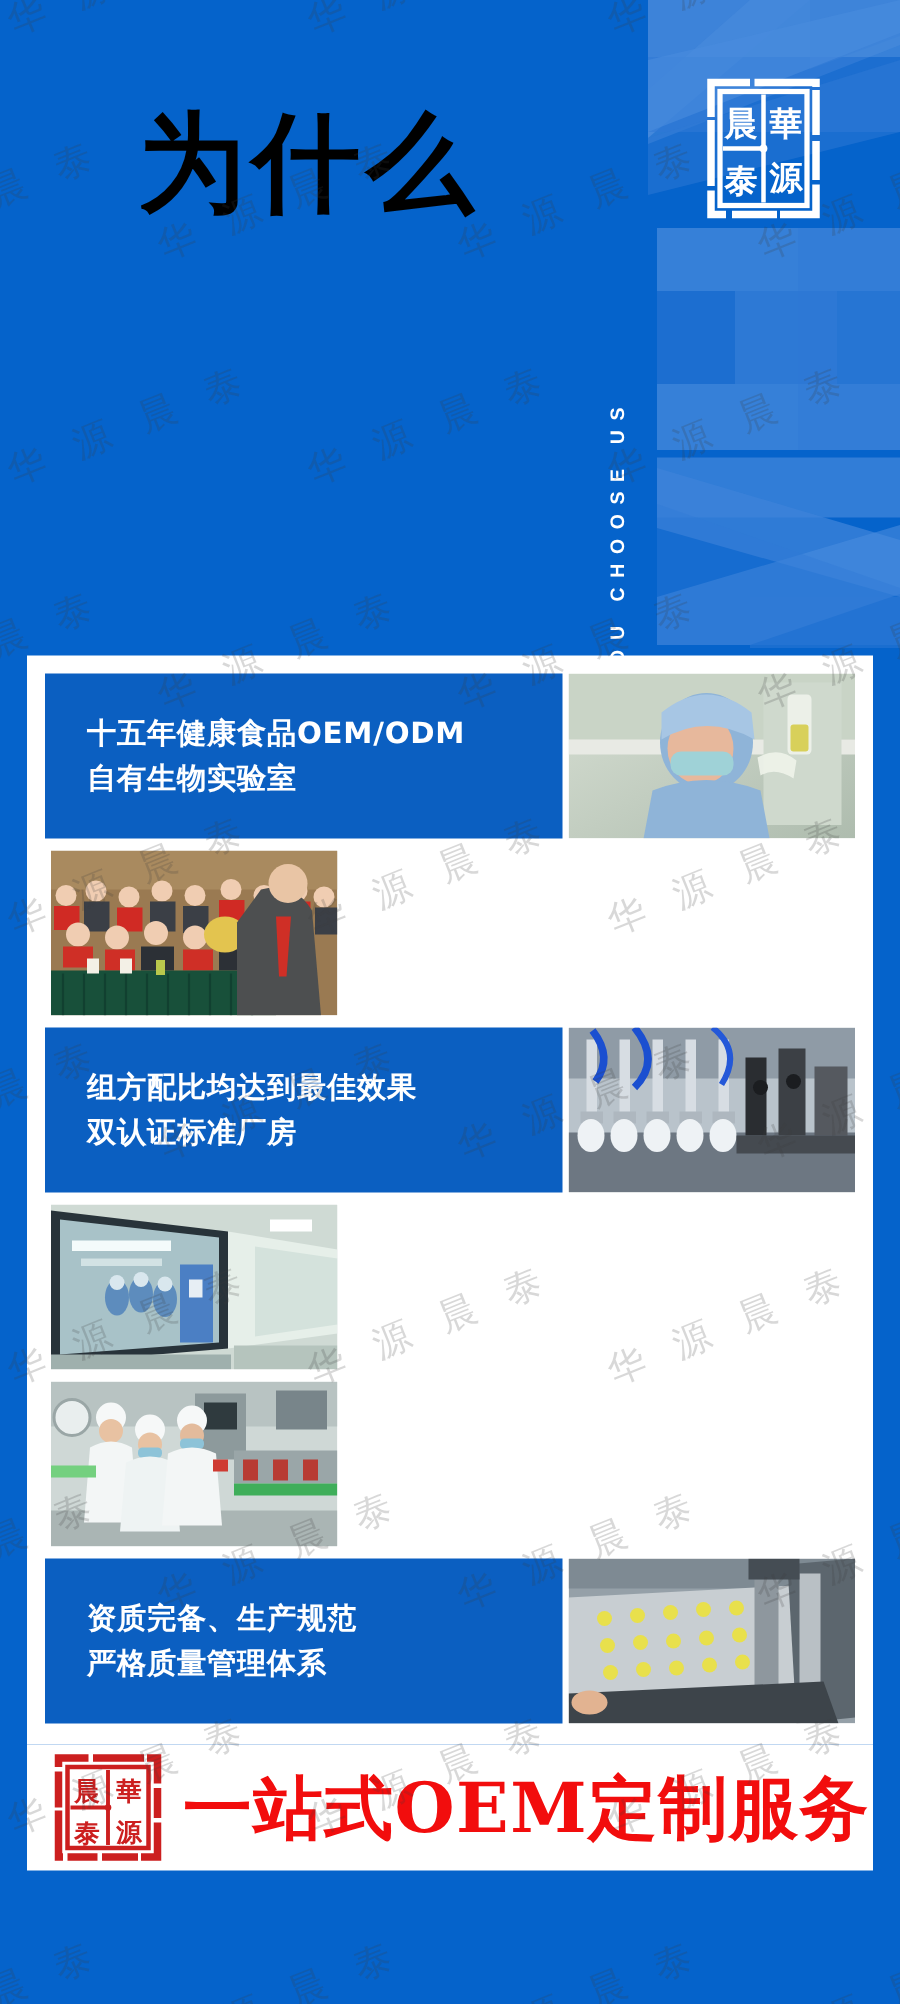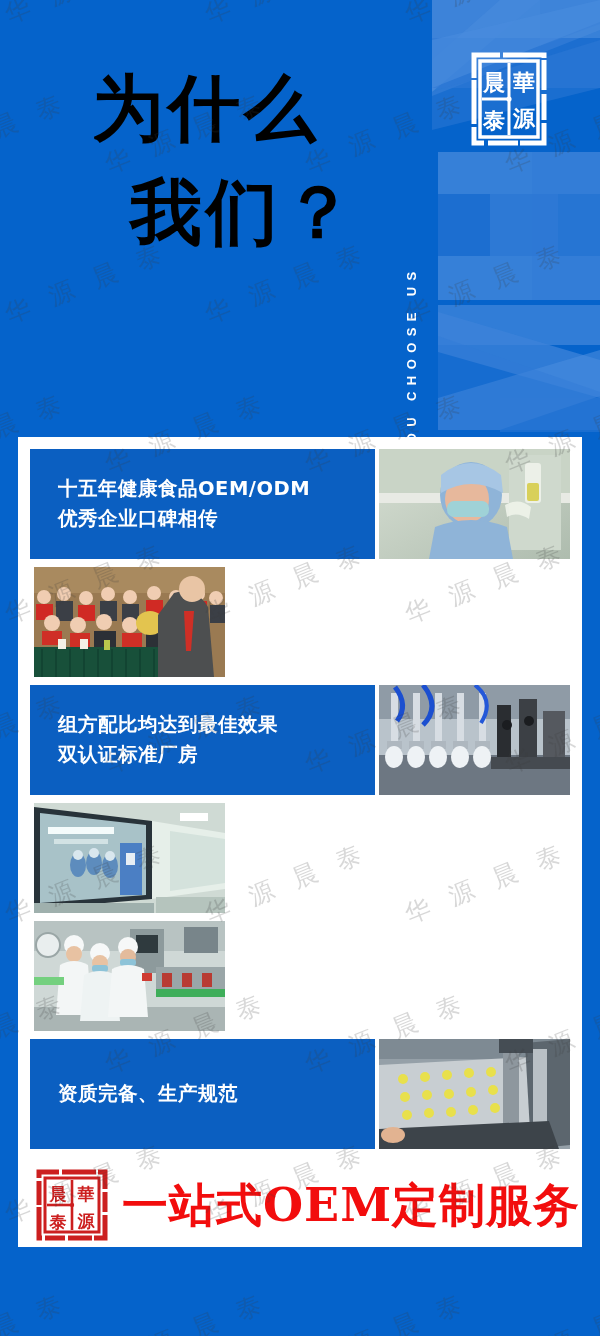--- a/index.html
+++ b/index.html
@@ -199,21 +199,20 @@
       <polygon points="438,398 600,350 600,396 500,430 438,430" fill="#4a8cdd" opacity="0.6"></polygon>
       <polygon points="500,398 600,398 600,432 500,432" fill="#2f79d6" opacity="0.5"></polygon>
       <polygon points="438,336 600,392 600,430 438,430" fill="#2f79d6" opacity="0.42"></polygon>
     </svg>
   </div>
 
   <div id="header">
 
     <div id="headline">
       <div class="hl-line l1">为什么</div>
-      <div class="hl-line l3">我们？</div>
     </div>
 
     <div id="vertical-en">
       <span>DID YOU CHOOSE US</span>
     </div>
 
     <div id="stamp-header">
       <svg width="78" height="98" viewBox="0 0 78 98" xmlns="http://www.w3.org/2000/svg">
         <g stroke="#ffffff" fill="none">
           <rect x="4" y="5" width="70" height="88" stroke-width="5" stroke-dasharray="26 3 44 2 30 4"></rect>
@@ -230,21 +229,21 @@
         <circle cx="39" cy="49" r="2.6" fill="#ffffff"></circle>
       </svg>
     </div>
   </div>
 
   <div id="cards-frame">
 
     <div class="card">
       <div class="card-text">
         <div class="l">十五年健康食品OEM/ODM</div>
-        <div class="l">优秀企业口碑相传</div>
+        <div class="l">自有生物实验室</div>
       </div>
       <div class="card-photo">
         <svg width="191" height="110" viewBox="0 0 191 110" xmlns="http://www.w3.org/2000/svg">
           <defs>
               <linearGradient id="g1" x1="0" y1="0" x2="1" y2="1">
             <stop offset="0" stop-color="#d7dfd3"></stop>
                 <stop offset="1" stop-color="#aebcae"></stop>
               </linearGradient>
             </defs>
           <rect width="191" height="110" fill="url(#g1)"></rect>
@@ -438,20 +437,21 @@
             <rect x="168" y="52" width="10" height="14"></rect>
           </g>
           <rect x="0" y="56" width="30" height="8" fill="#74d07f"></rect>
         </svg>
       </div>
     </div>
 
     <div class="card">
       <div class="card-text">
         <div class="l">资质完备、生产规范</div>
+        <div class="l">严格质量管理体系</div>
       </div>
       <div class="card-photo">
         <svg width="191" height="110" viewBox="0 0 191 110" xmlns="http://www.w3.org/2000/svg">
           <rect width="191" height="110" fill="#95a0a8"></rect>
           <rect x="0" y="0" width="191" height="20" fill="#7e8a93"></rect>
           <polygon points="0,26 150,18 160,84 0,96" fill="#c8ced2"></polygon>
           <g fill="#e8e04c">
             <circle cx="24" cy="40" r="5"></circle>
               <circle cx="46" cy="38" r="5"></circle>
               <circle cx="68" cy="36" r="5"></circle>

